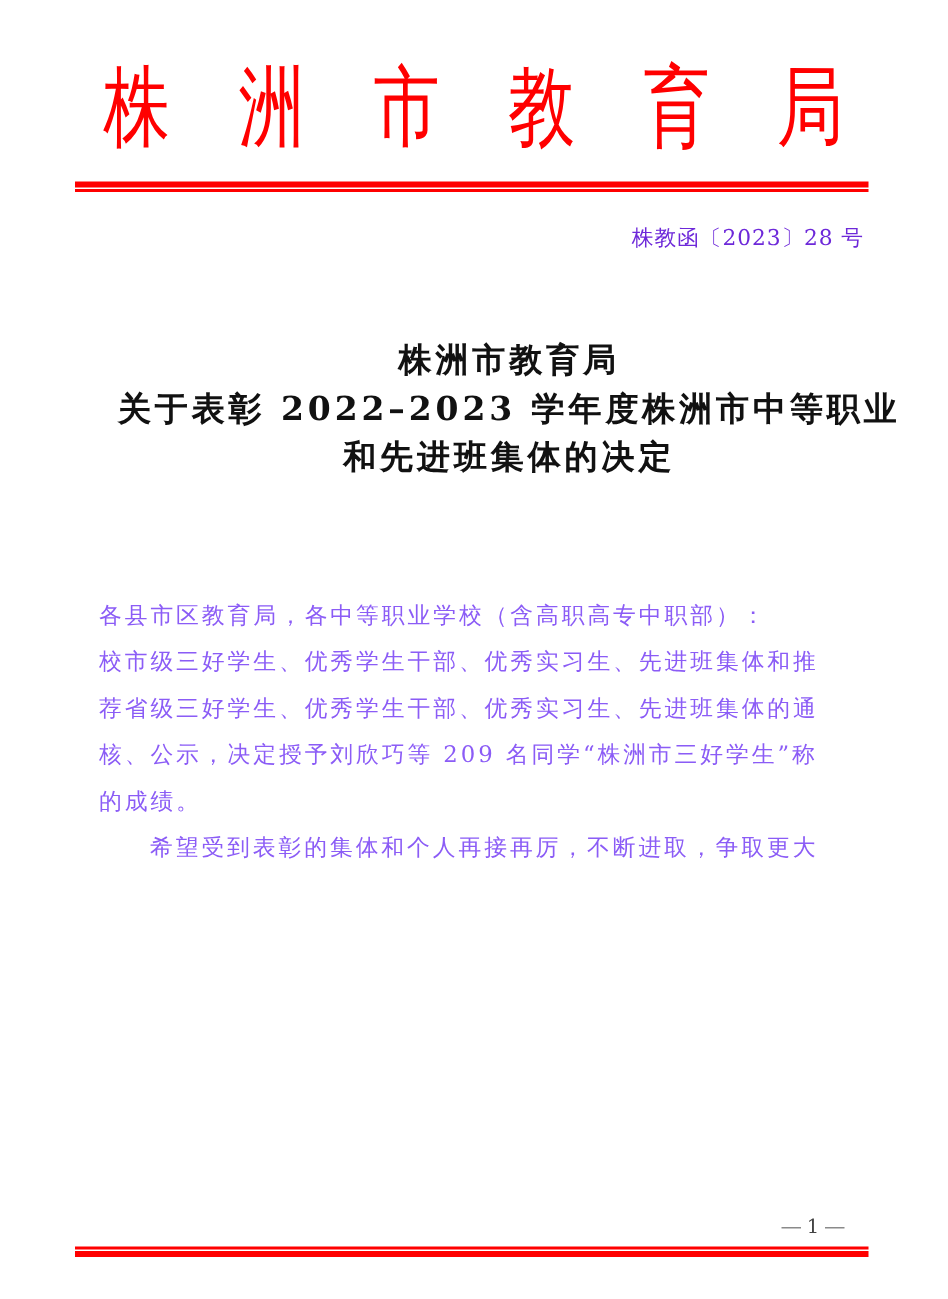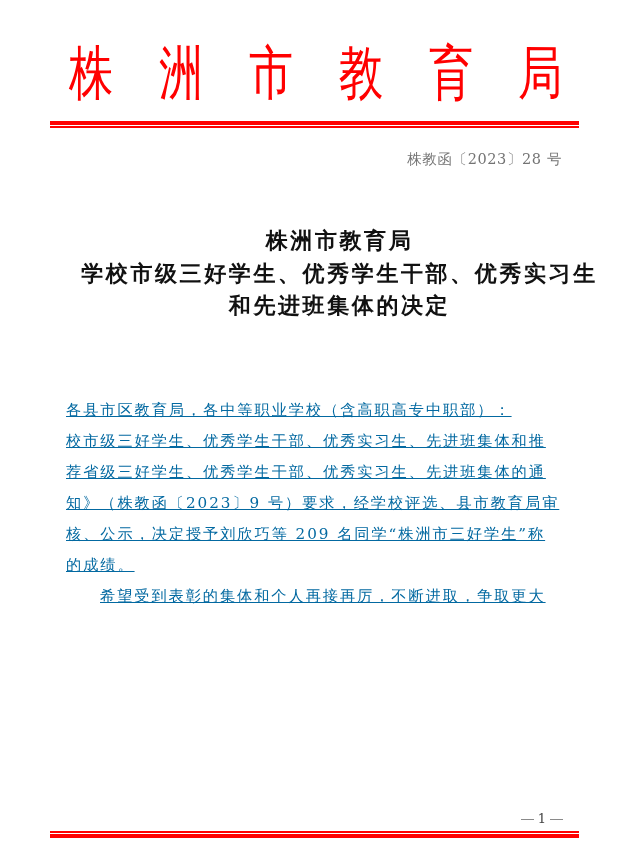--- a/index.html
+++ b/index.html
@@ -44,26 +44,26 @@
       background: #ff0000;
     }
     .rule-top-thick { top: 121px; height: 4px; }
     .rule-top-thin  { top: 126px; height: 2px; }
     .rule-bottom-thin  { top: 831px; height: 2px; }
     .rule-bottom-thick { top: 834px; height: 4px; }
 
     
     .doc-number {
       position: absolute;
-      right: 70px;
+      right: 56px;
       top: 148px;
       font-size: 14.5px;
       line-height: 22px;
       letter-spacing: 0.6px;
-      color: #737373;
+      color: #6d28d9;
       white-space: nowrap;
     }
 
     
     .title {
       position: absolute;
       left: 0;
       top: 224px;
       width: 632px;
       text-align: center;
@@ -86,23 +86,22 @@
       left: 66px;
       top: 395px;
       width: 500px;
     }
     .line {
       display: block;
       height: 31px;
       line-height: 31px;
       font-size: 15.2px;
       letter-spacing: 1.95px;
-      color: #0369a1;
+      color: #8b5cf6;
       white-space: nowrap;
-      text-decoration: underline;
     }
     .indent { padding-left: 34px; }
 
     
     .page-number {
       position: absolute;
       left: 516px;
       top: 810px;
       width: 52px;
       text-align: center;
@@ -132,29 +131,28 @@
   <span class="masthead-char" style="left:540px">局</span>
 </div>
 
 <div class="rule rule-top-thick"></div>
 <div class="rule rule-top-thin"></div>
 
 <div class="doc-number">株教函〔2023〕28 号</div>
 
 <div class="title">
   <span class="title-line">株洲市教育局</span>
-  <span class="title-line">学校市级三好学生、优秀学生干部、优秀实习生</span>
+  <span class="title-line">关于表彰 2022–2023 学年度株洲市中等职业</span>
   <span class="title-line">和先进班集体的决定</span>
 </div>
 
 <div class="body-text">
   <span class="line">各县市区教育局，各中等职业学校（含高职高专中职部）：</span>
   <span class="line">校市级三好学生、优秀学生干部、优秀实习生、先进班集体和推</span>
   <span class="line">荐省级三好学生、优秀学生干部、优秀实习生、先进班集体的通</span>
-  <span class="line">知》（株教函〔2023〕9 号）要求，经学校评选、县市教育局审</span>
   <span class="line">核、公示，决定授予刘欣巧等 209 名同学“株洲市三好学生”称</span>
   <span class="line">的成绩。</span>
   <span class="line indent">希望受到表彰的集体和个人再接再厉，不断进取，争取更大</span>
 </div>
 
 <div class="page-number">
   <span class="dash"></span><span>1</span><span class="dash"></span>
 </div>
 
 <div class="rule rule-bottom-thin"></div>

